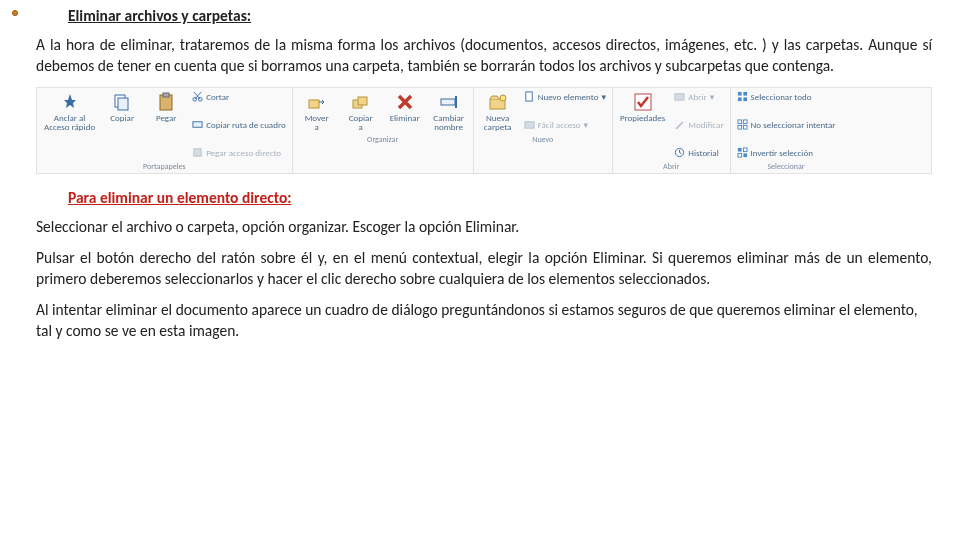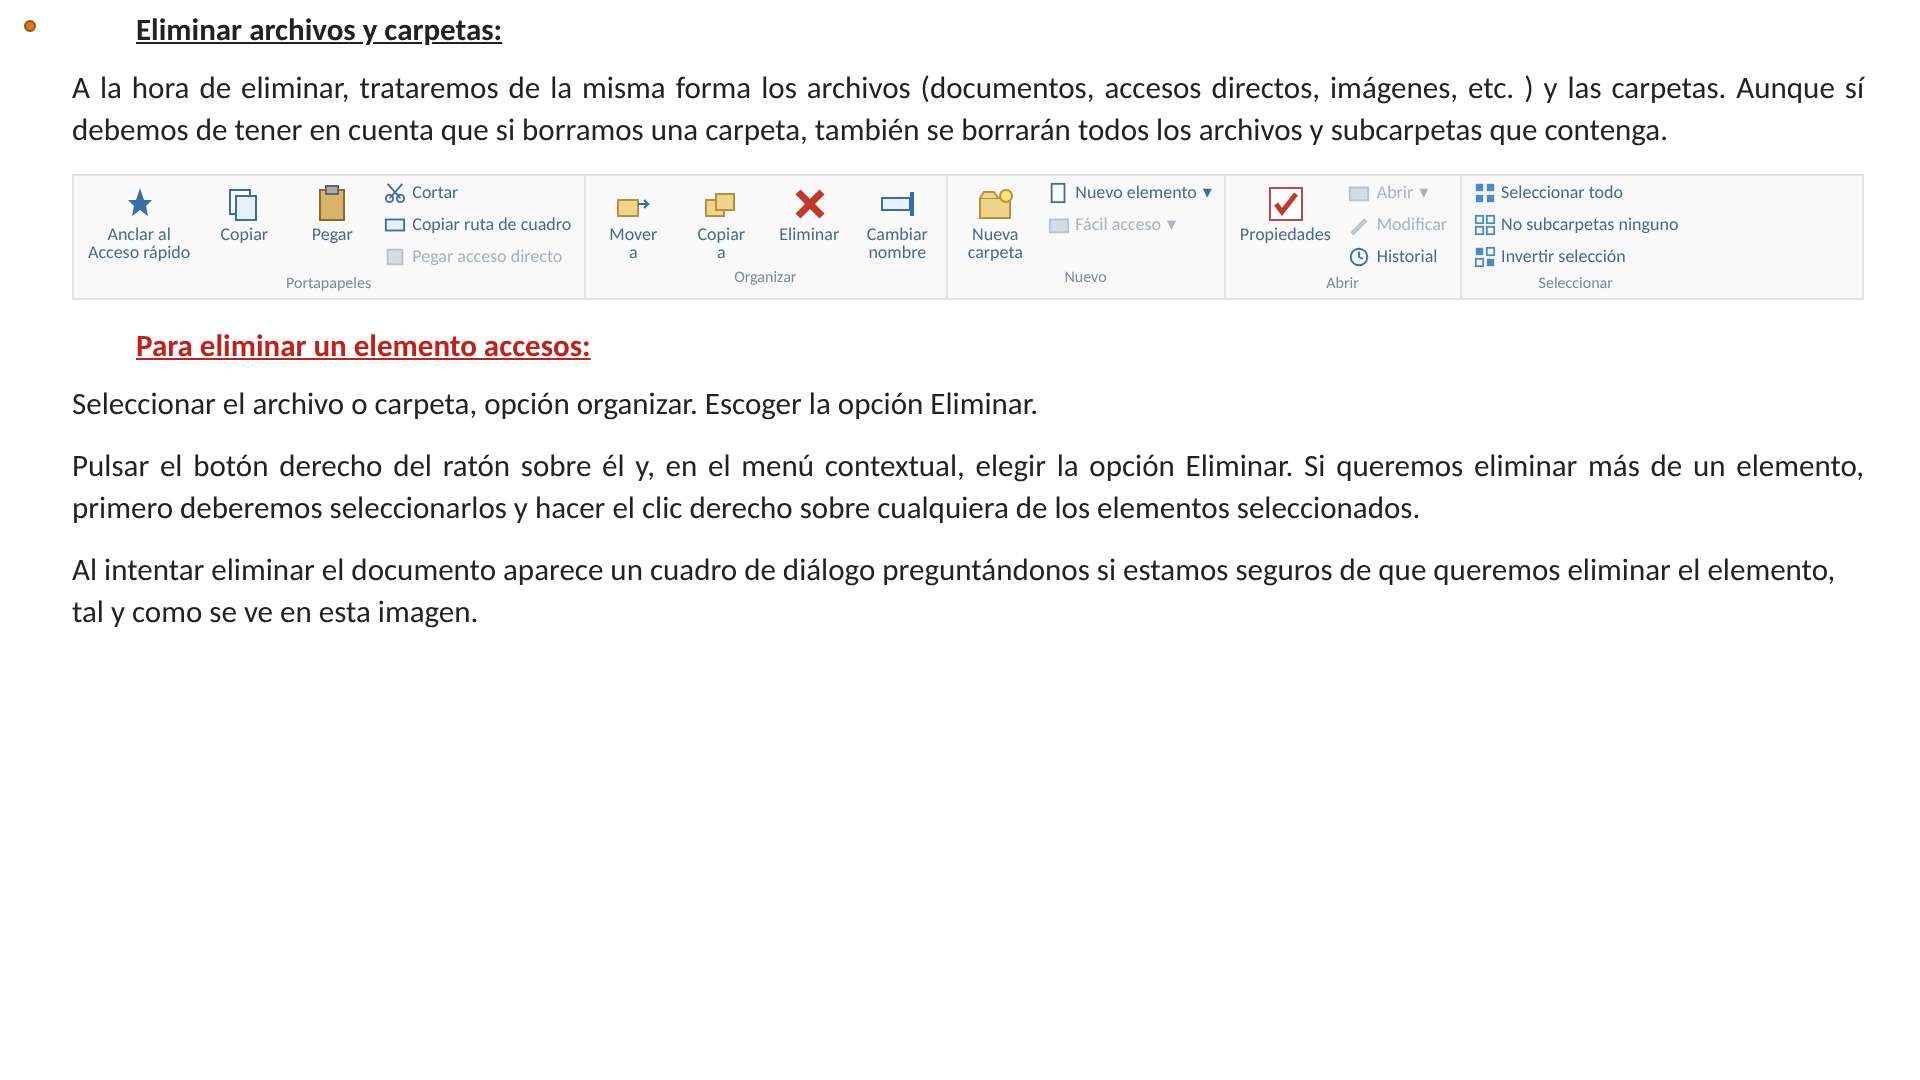--- a/index.html
+++ b/index.html
@@ -52,21 +52,21 @@
   .bigbtn {
     display: flex; flex-direction: column; align-items: center;
     justify-content: space-between;
     padding: 2px 3px 0 3px;
     min-width: 40px;
   }
   .bigbtn .ic { width: 20px; height: 20px; margin-bottom: 1px; }
   .bigbtn .lbl { text-align: center; line-height: 1.05; white-space: nowrap; }
   .mini { display: flex; align-items: center; gap: 3px; padding: 1px 2px; white-space: nowrap; }
   .mini .ic { width: 11px; height: 11px; }
-  .stack { display: flex; flex-direction: column; gap: 3px; justify-content: center; }
+  .stack { display: flex; flex-direction: column; gap: 15px; justify-content: center; }
   .ic svg { width: 100%; height: 100%; display: block; }
   .disabled { color: #a8b2bd; }
   .disabled svg * { stroke: #b8c2cc !important; fill: #d5dce3 !important; }
 </style>
 </head>
 <body>
 
 <span class="bullet"></span>
 
 <div class="page">
@@ -267,40 +267,40 @@
               </div>
             <div class="mini">
                 <span class="ic">
                   <svg viewBox="0 0 12 12">
                     <rect x="1" y="1" width="4" height="4" fill="none" stroke="#4a8ac8"></rect>
                     <rect x="7" y="1" width="4" height="4" fill="none" stroke="#4a8ac8"></rect>
                     <rect x="1" y="7" width="4" height="4" fill="none" stroke="#4a8ac8"></rect>
                     <rect x="7" y="7" width="4" height="4" fill="none" stroke="#4a8ac8"></rect>
                   </svg>
                 </span>
-                <span>No subcarpetas ninguno</span>
+                <span>No seleccionar intentar</span>
               </div>
             <div class="mini">
                 <span class="ic">
                   <svg viewBox="0 0 12 12">
                     <rect x="1" y="1" width="4" height="4" fill="#4a8ac8"></rect>
                     <rect x="7" y="1" width="4" height="4" fill="none" stroke="#4a8ac8"></rect>
                     <rect x="1" y="7" width="4" height="4" fill="none" stroke="#4a8ac8"></rect>
                     <rect x="7" y="7" width="4" height="4" fill="#4a8ac8"></rect>
                   </svg>
                 </span>
                 <span>Invertir selección</span>
               </div>
           </div>
         </div>
         <div class="grp-label">Seleccionar</div>
       </div>
 
     </div>
   </div>
 
-  <div class="heading red">Para eliminar un elemento accesos:</div>
+  <div class="heading red">Para eliminar un elemento directo:</div>
 
   <div class="para">Seleccionar el archivo o carpeta,  opción organizar.  Escoger la opción Eliminar.</div>
   <div class="para justify">Pulsar el botón derecho del ratón sobre él y, en el menú contextual, elegir la opción Eliminar. Si queremos eliminar más de un elemento, primero deberemos seleccionarlos y hacer el clic derecho sobre cualquiera de los elementos seleccionados.</div>
   <div class="para">Al intentar eliminar el documento aparece un cuadro de diálogo preguntándonos si estamos seguros de que queremos eliminar el elemento, tal y como se ve en esta imagen.</div>
 
 </div>
 
 </body></html>

